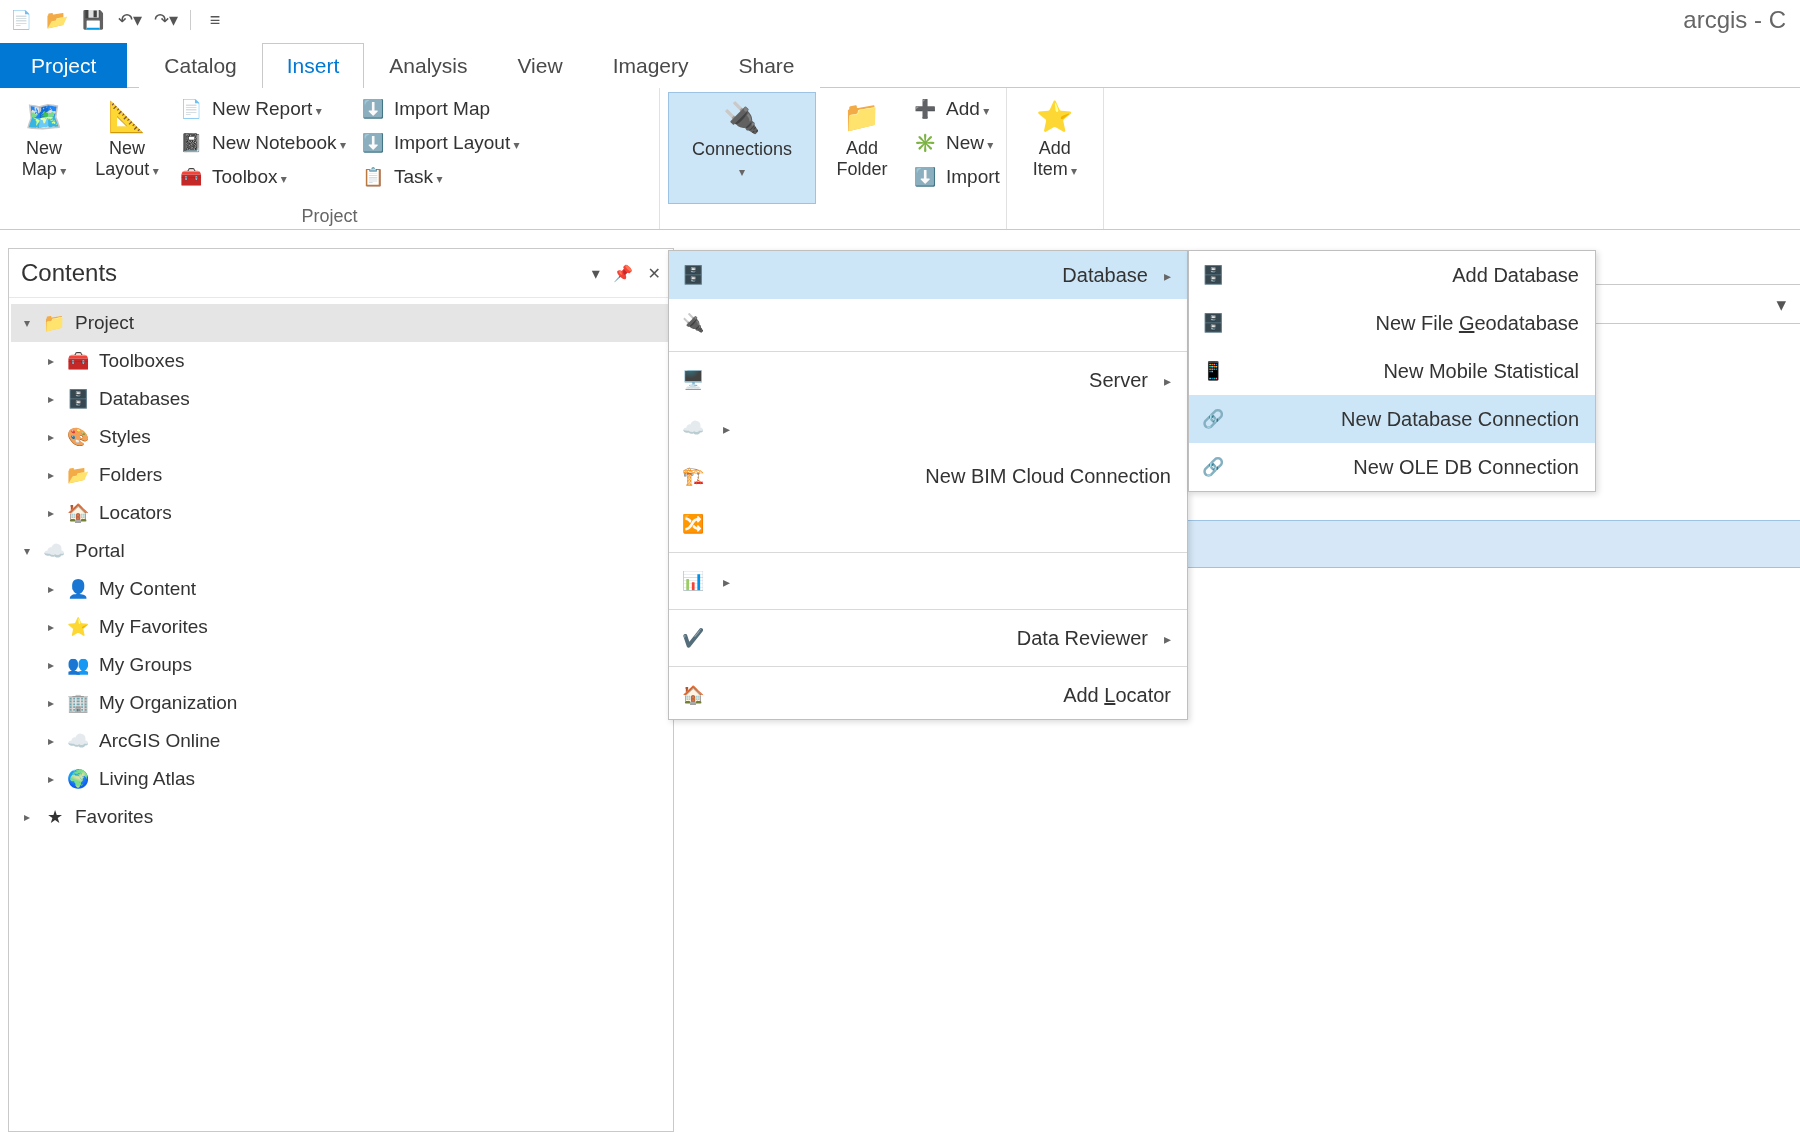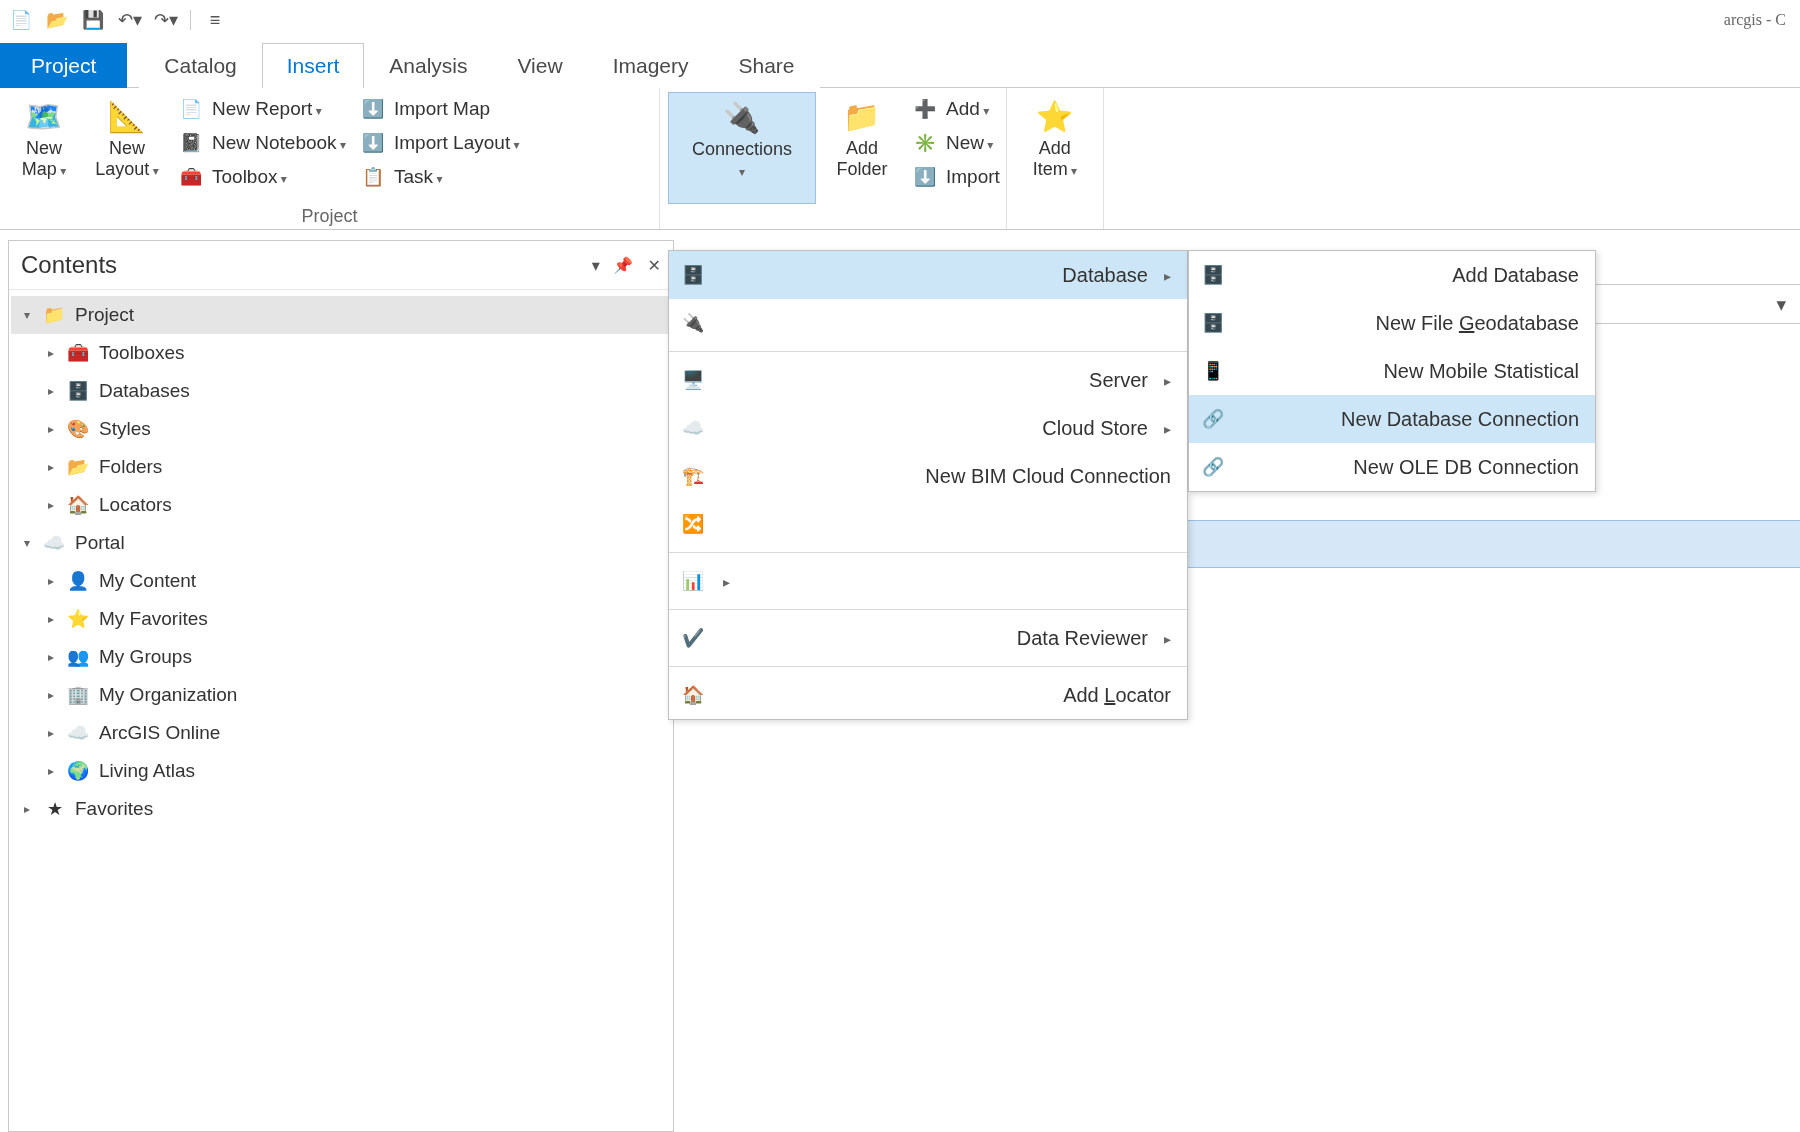--- a/index.html
+++ b/index.html
@@ -3,21 +3,21 @@
 <meta charset="utf-8">
 <style>
   * { box-sizing: border-box; }
   html, body { margin:0; padding:0; font-family: "Segoe UI", Tahoma, sans-serif; font-size:19px; color:#333; background:#fff; overflow:hidden; height:1132px; width:1800px;}
   body { position:relative; }
 
   
   .qat { height:40px; display:flex; align-items:center; gap:8px; padding:4px 8px; background:#fff; }
   .qat-btn { width:28px; height:28px; display:flex; align-items:center; justify-content:center; font-size:18px; color:#555; }
   .qat-sep { width:1px; height:20px; background:#ccc; margin:0 2px;}
-  .qat .title { margin-left:auto; color:#666; font-size:16px; padding-right:6px; white-space:nowrap;font-family:Liberation Serif, serif;}
+  .qat .title { margin-left:auto; color:#666; font-size:24px; padding-right:6px; white-space:nowrap;}
 
   
   .tabstrip { display:flex; align-items:flex-end; height:48px; border-bottom:1px solid #c9c9c9; background:#fff; padding-left:0;}
   .tab { padding:10px 24px 10px 24px; color:#4a4a4a; font-size:21px; cursor:default; border:1px solid transparent; border-bottom:none; position:relative; top:1px; background:#fff;}
   .tab.selected { border-color:#c9c9c9; color:#0078d4; background:#fff;}
   .tab.file { background:#0078d4; color:#fff; padding:10px 30px; margin-right:12px; }
   
   
   .ribbon { display:flex; height:142px; border-bottom:1px solid #c9c9c9; background:#fff; position:relative;}
   .group { display:flex; flex-direction:column; padding:4px 8px 2px 8px; border-right:1px solid #e1e1e1; }
@@ -28,21 +28,21 @@
   .bigbtn .lbl { font-size:18px; line-height:1.15; text-align:center; margin-top:2px;}
   .bigbtn .drop::after { content:" ▾"; font-size:12px; color:#666;}
   .smallbtn { display:flex; align-items:center; height:34px; padding:2px 6px; gap:8px; white-space:nowrap;}
   .smallbtn .ico { width:24px; height:24px; display:flex; align-items:center; justify-content:center; font-size:18px;}
   .smallbtn .drop::after { content:" ▾"; font-size:12px; color:#666;}
   .col { display:flex; flex-direction:column; }
 
   .bigbtn.active { background:#cde6f7; border:1px solid #9cc3e4;}
   
   
-  .contents-wrap { position:absolute; top:240px; left:8px; width:666px; bottom:0; border:1px solid #c9c9c9; background:#fff;}
+  .contents-wrap { position:absolute; top:248px; left:8px; width:666px; bottom:0; border:1px solid #c9c9c9; background:#fff;}
   .contents-header { display:flex; align-items:center; padding:10px 12px; border-bottom:1px solid #e8e8e8;}
   .contents-header .title { font-size:24px; color:#333;}
   .contents-header .tools { margin-left:auto; display:flex; gap:14px; color:#555; font-size:16px;}
   .tree { padding:6px 2px; }
   .node { display:flex; align-items:center; height:38px; padding-left:8px; gap:8px;}
   .node .exp { width:16px; font-size:12px; color:#666; text-align:center;}
   .node .ico { width:24px; text-align:center; font-size:18px;}
   .node.selected { background:#e5e5e5;}
   .indent1 { padding-left:32px;}
   
@@ -272,21 +272,20 @@
       <span class="ico">🔌</span>
                    </div>
     <div class="menu-sep"></div>
     <div class="menu-item">
       <span class="ico">🖥️</span>
                    <span class="lbl">Server</span>
                    <span class="sub"></span>
     </div>
     <div class="menu-item">
       <span class="ico">☁️</span>
-                   <span class="lbl">Cloud Store</span>
                    <span class="sub"></span>
     </div>
     <div class="menu-item">
       <span class="ico">🏗️</span>
                    <span class="lbl">New BIM Cloud Connection</span>
                    </div>
     <div class="menu-item">
       <span class="ico">🔀</span>
                    </div>
     <div class="menu-sep"></div>

